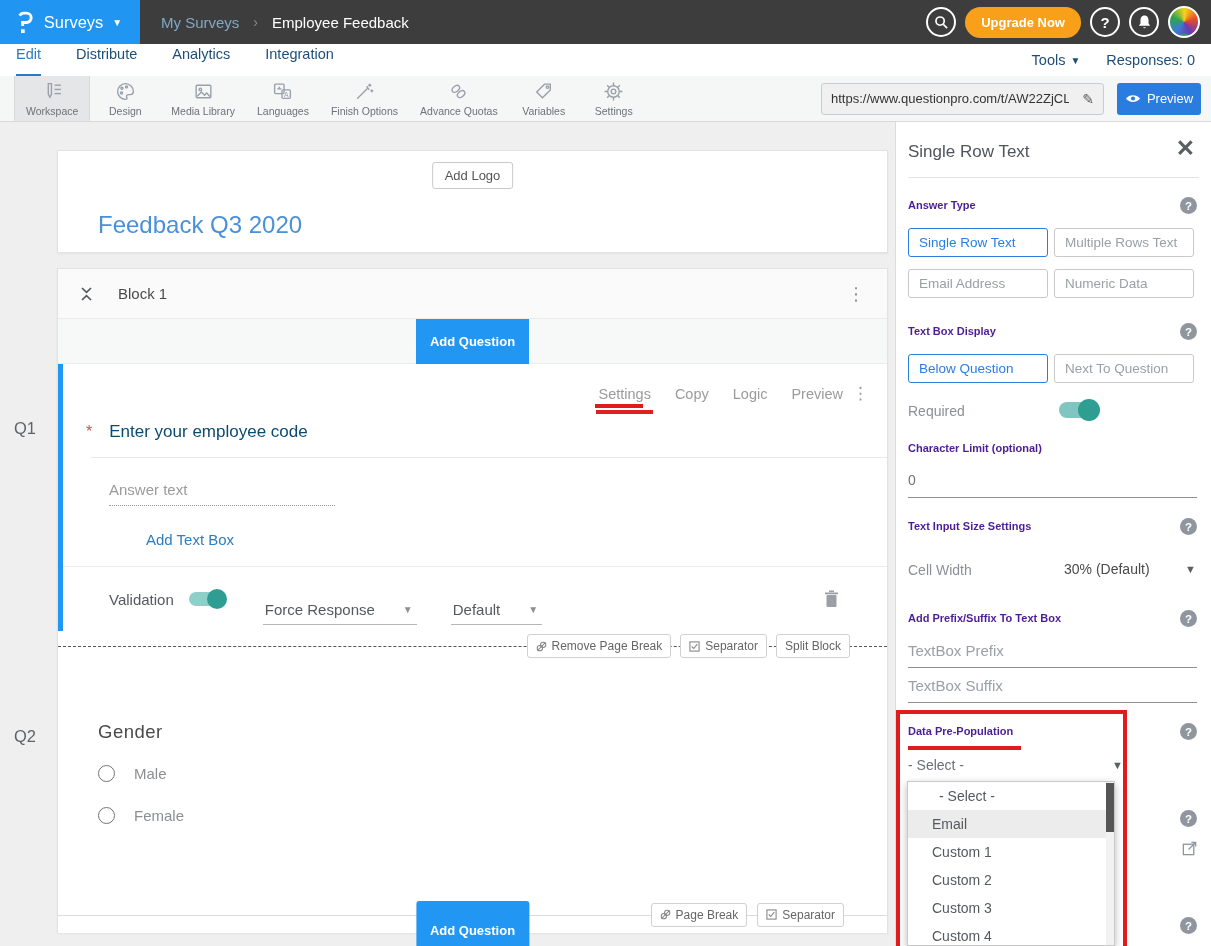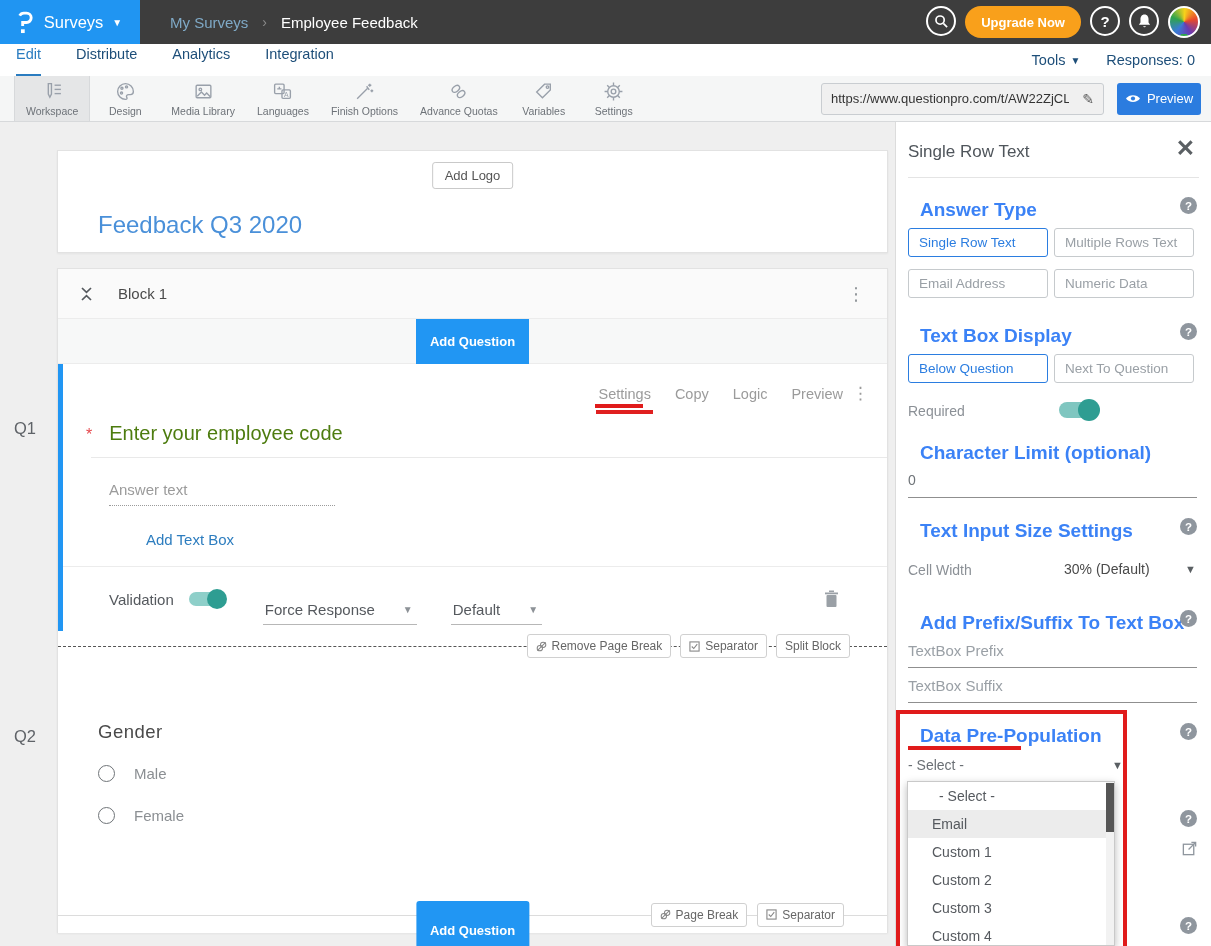--- a/index.html
+++ b/index.html
@@ -5,25 +5,25 @@
   * { margin:0; padding:0; box-sizing:border-box; }
   html,body { width:1211px; height:946px; }
   body { font-family:"Liberation Sans", sans-serif; background:#efefef; }
   #app { position:relative; width:1211px; height:946px; overflow:hidden; background:#efefef; }
 
   
   .topbar { position:absolute; top:0; left:0; right:0; height:44px; background:#3d3d3d; display:flex; align-items:center; }
   .logo-block { width:140px; height:44px; background:#2095f2; color:#fff; display:flex; align-items:center; justify-content:center; gap:9px; cursor:pointer; }
   .logo-block .brand { font-size:16.5px; }
   .logo-block .caret { font-size:10px; }
-  .breadcrumb { display:flex; align-items:center; gap:14px; margin-left:30px; font-size:15px; }
+  .breadcrumb { display:flex; align-items:center; gap:14px; margin-left:21px; font-size:15px; }
   .bc-parent { color:#7fa9c6; cursor:pointer; }
   .bc-sep { color:#8a8a8a; font-size:14px; }
   .bc-current { color:#ffffff; }
-  .topbar-right { margin-left:auto; display:flex; gap:9px; padding-right:11px; }
+  .topbar-right { margin-left:auto; display:flex; align-items:center; gap:9px; padding-right:11px; }
   .circle-btn { width:30px; height:30px; border:2px solid #fff; border-radius:50%; display:flex; align-items:center; justify-content:center; color:#fff; font-weight:700; font-size:15px; cursor:pointer; background:transparent; }
   .upgrade-btn { background:#f9a01b; color:#fff; border:none; border-radius:16px; padding:8px 16px; font-size:13px; font-weight:700; cursor:pointer; font-family:inherit; }
   .avatar { width:32px; height:32px; border:2px solid #fff; border-radius:50%; background:
       radial-gradient(circle at 50% 115%, #2fa34d 18%, transparent 19%),
       conic-gradient(from 220deg, #3a7bd5, #2fa34d, #f7d21b, #e8482b, #6a3ab0, #3a7bd5);
       cursor:pointer; }
 
   
   .navtabs { position:absolute; top:44px; left:0; right:0; height:32px; background:#fff; display:flex; padding:0 16px; font-size:14.5px; }
   .navtab { color:#1d4e79; margin-right:35px; cursor:pointer; padding:2px 0; }
@@ -59,21 +59,21 @@
   .add-q-strip { height:45px; background:#f7f8f8; border-bottom:1px solid #ececec; display:flex; align-items:center; justify-content:center; }
   .btn-primary { background:#2196f3; color:#fff; border:none; border-radius:3px; font-weight:700; font-size:13px; padding:22px 14px; font-family:inherit; cursor:pointer; }
 
   .q1-card { height:267px; background:#fff; border-left:5px solid #2196f3; position:relative; }
   .q-tabs { position:absolute; top:22px; right:44px; display:flex; gap:24px; font-size:14.5px; color:#9b9b9b; }
   .q-tab { cursor:pointer; position:relative; }
   .q-tab.active::after { content:""; position:absolute; left:-2px; right:-2px; bottom:-12px; height:4px; background:#e02020; }
   .q1-kebab { position:absolute; top:19px; right:18px; color:#9b9b9b; font-size:17px; cursor:pointer; }
   .q1-question { position:absolute; top:58px; left:23px; display:flex; align-items:baseline; cursor:pointer; }
   .req-star { color:#e5484d; font-size:16px; margin-right:17px; }
-  .q1-text { color:#4d7c0f; font-size:20px; }
+  .q1-text { color:#0c4a6e; font-size:17px; }
   .q1-underline { position:absolute; top:93px; left:28px; right:0; border-bottom:1px solid #e9e9e9; }
   .answer-placeholder { position:absolute; top:117px; left:46px; width:226px; color:#9b9b9b; font-size:15px; padding-bottom:7px; border-bottom:1px dotted #9b9b9b; cursor:text; }
   .add-textbox { position:absolute; top:167px; left:83px; color:#2d7dbf; font-size:15px; cursor:pointer; }
   .q1-footer { position:absolute; left:0; right:0; top:202px; bottom:0; border-top:1px solid #ececec; display:flex; align-items:center; }
   .vald-label { margin-left:46px; color:#55595e; font-size:15px; }
   .toggle-sm { width:36px; height:14px; background:#8ecfc9; border-radius:7px; position:relative; margin-left:15px; cursor:pointer; }
   .toggle-sm::after { content:""; position:absolute; width:20px; height:20px; border-radius:50%; background:#2e9d92; right:-2px; top:-3px; }
   .u-select { display:flex; align-items:center; gap:28px; color:#55595e; font-size:15px; border-bottom:1px solid #b7b7b7; padding:0 4px 6px 2px; cursor:pointer;margin-top:27px; }
   .u-select .caret { color:#8d9297; font-size:10px; }
   .fr-select { margin-left:38px; }
@@ -94,21 +94,21 @@
   .bottom-line { position:absolute; top:50%; left:0; right:0; border-top:1px solid #dcdcdc; }
   .bottom-addq { position:absolute; left:50%; transform:translateX(-50%); top:5px; }
   .bottom-btns { position:absolute; right:43px; top:50%; transform:translateY(-50%); display:flex; gap:10px; }
 
   
   .sidebar { position:absolute; left:895px; top:122px; width:316px; bottom:0; background:#fff; border-left:1px solid #dcdcdc; overflow:hidden; }
   .sidebar .abs { position:absolute; }
   .panel-title { left:12px; top:20px; font-size:17px; color:#4f555b; }
   .close-x { right:16px; top:15px; color:#5a5f63; font-size:23px; font-weight:700; cursor:pointer; line-height:1; }
   .p-divider { top:55px; left:12px; right:12px; border-top:1px solid #e4e4e4; }
-  .sec-label { left:24px; font-size:19px; font-weight:700; color:#3b82f6; }
+  .sec-label { left:12px; font-size:11px; font-weight:700; color:#4c1d95; }
   .help { width:17px; height:17px; border-radius:50%; background:#8f969e; color:#fff; font-size:11.5px; font-weight:700; display:flex; align-items:center; justify-content:center; right:14px; cursor:pointer; }
   .opt-btn { height:29px; width:140px; border:1px solid #c6cacd; border-radius:3px; background:#fff; display:flex; align-items:center; padding:0 10px; font-size:13.5px; color:#9aa0a6; font-family:inherit; cursor:pointer; white-space:nowrap; overflow:hidden; }
   .opt-btn.active { border-color:#2b7de0; color:#2b7de0; }
   .muted-label { color:#8b9096; font-size:14px; }
   .toggle-lg { width:40px; height:16px; background:#7fc6c0; border-radius:8px; position:relative; cursor:pointer; }
   .toggle-lg::after { content:""; position:absolute; width:22px; height:22px; border-radius:50%; background:#2e9d92; right:-1px; top:-3px; }
   .u-field { left:12px; right:14px; border-bottom:1px solid #8f8f8f; padding-bottom:8px; font-size:15px; color:#9aa0a6; cursor:text; }
   .char-value { left:12px; right:14px; border-bottom:1px solid #8f8f8f; padding-bottom:9px; font-size:14px; color:#6e7378; cursor:text; }
   .cell-value { font-size:14px; color:#4a4a4a; }
   .sel-caret { color:#5a5f63; font-size:11px; }

